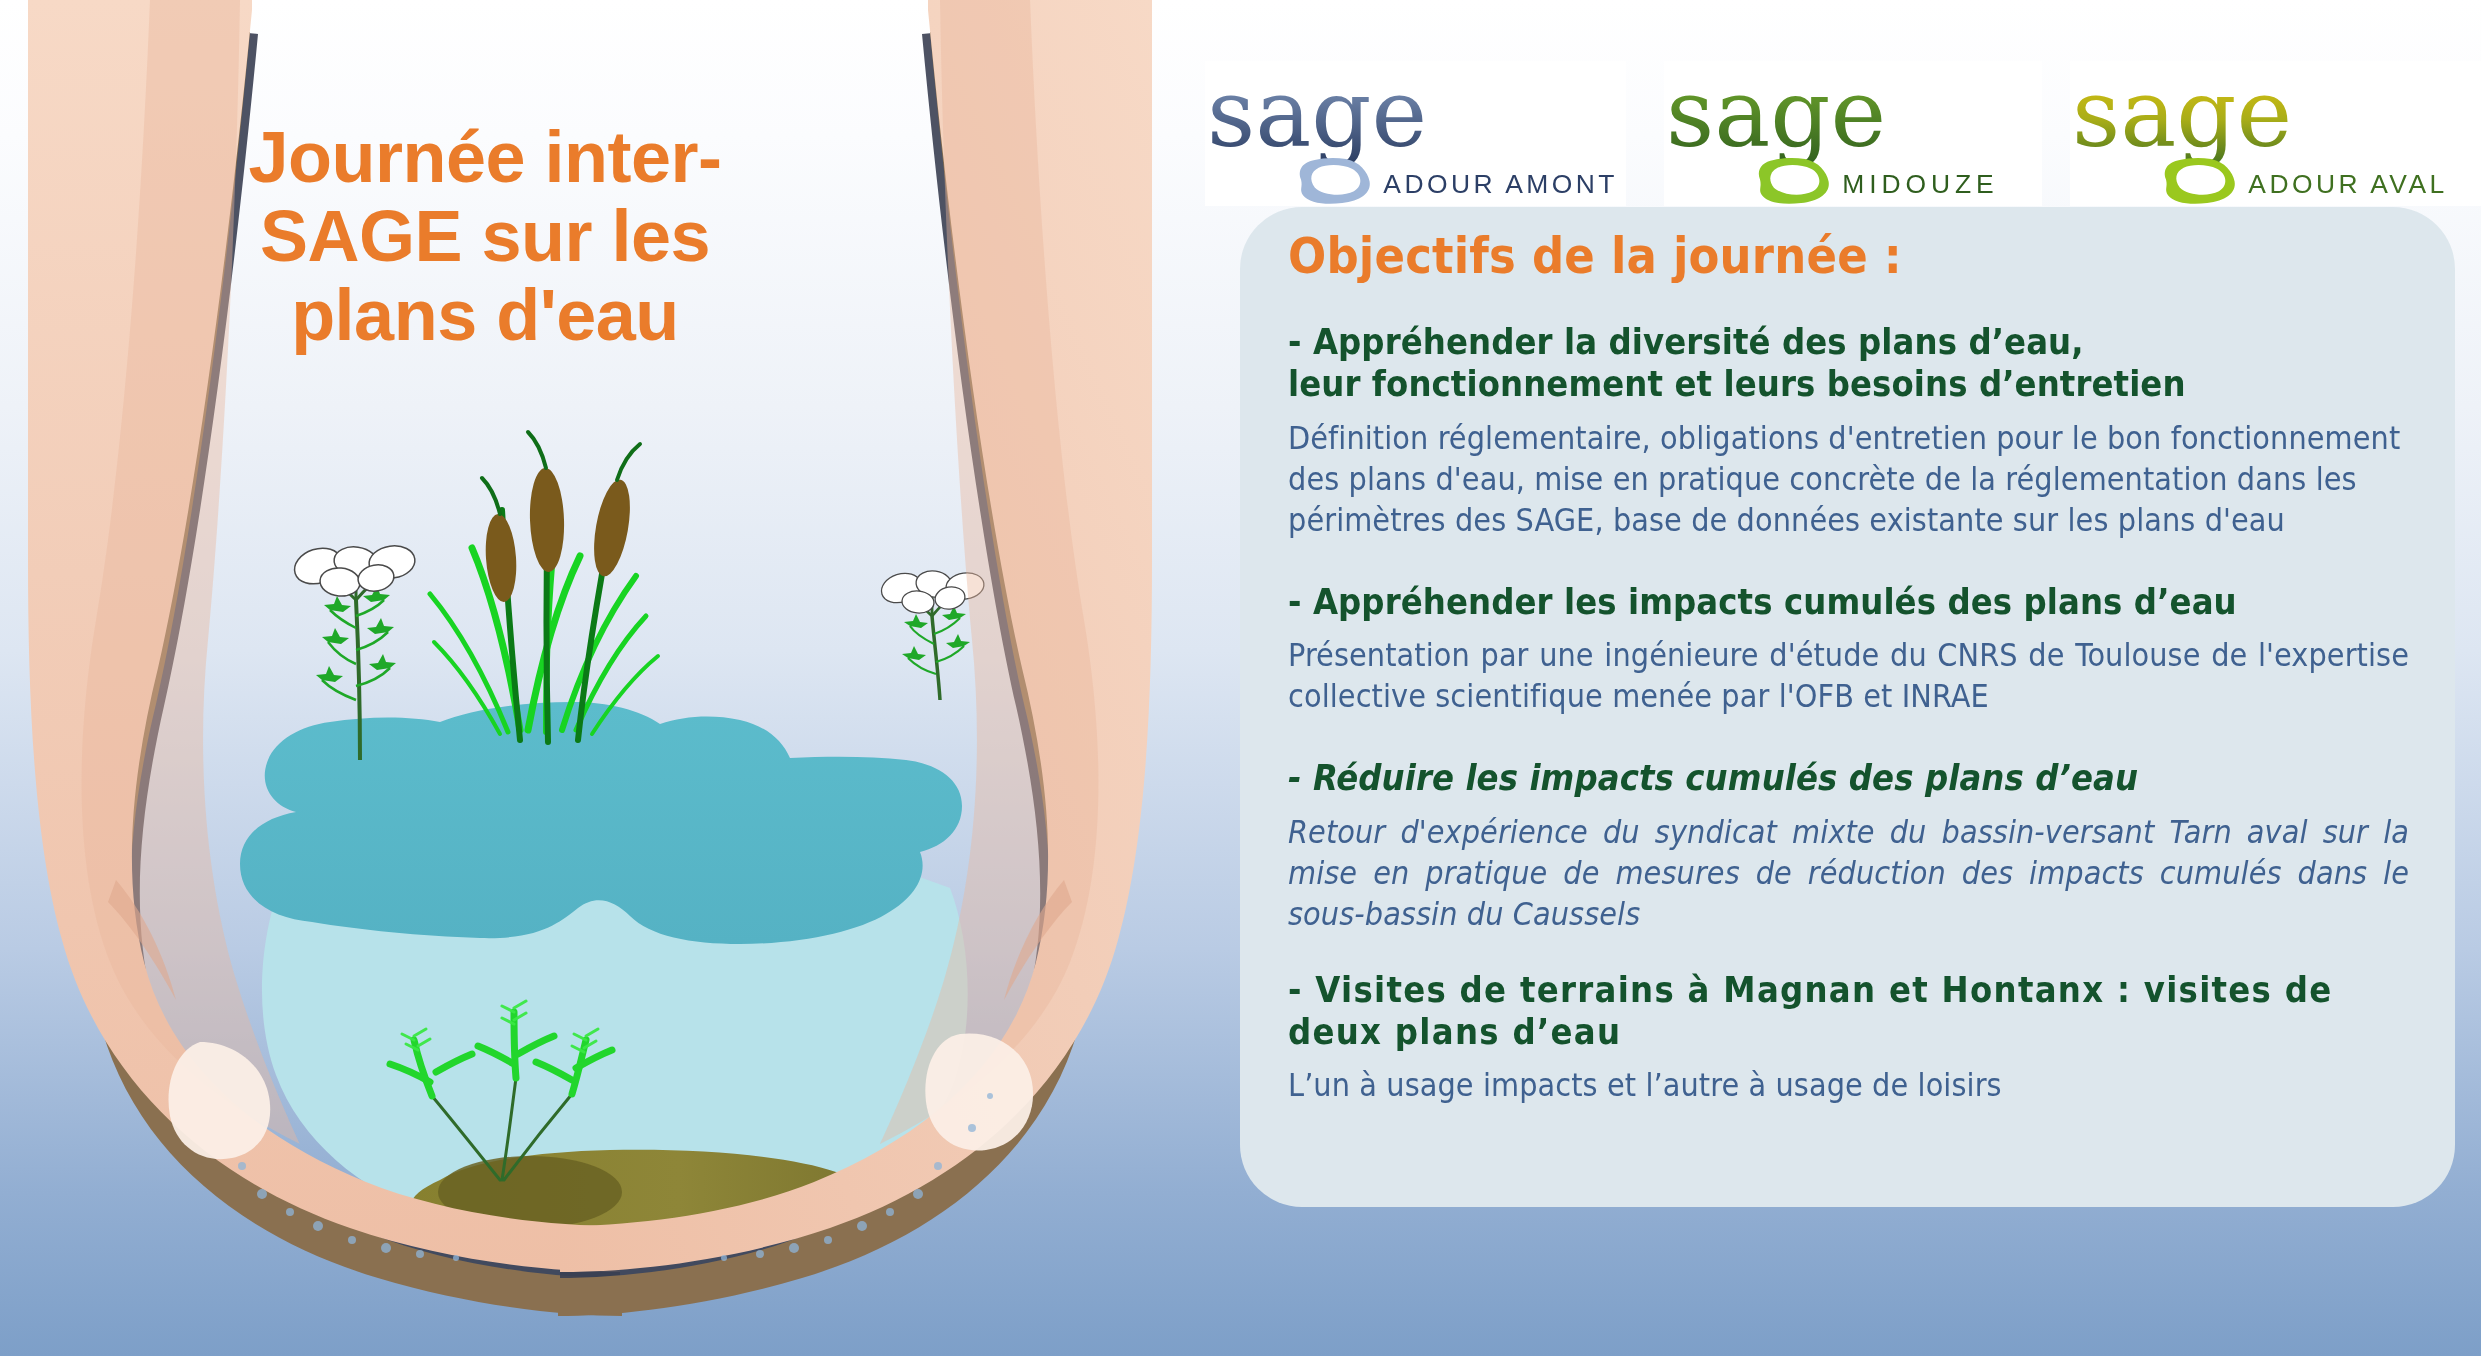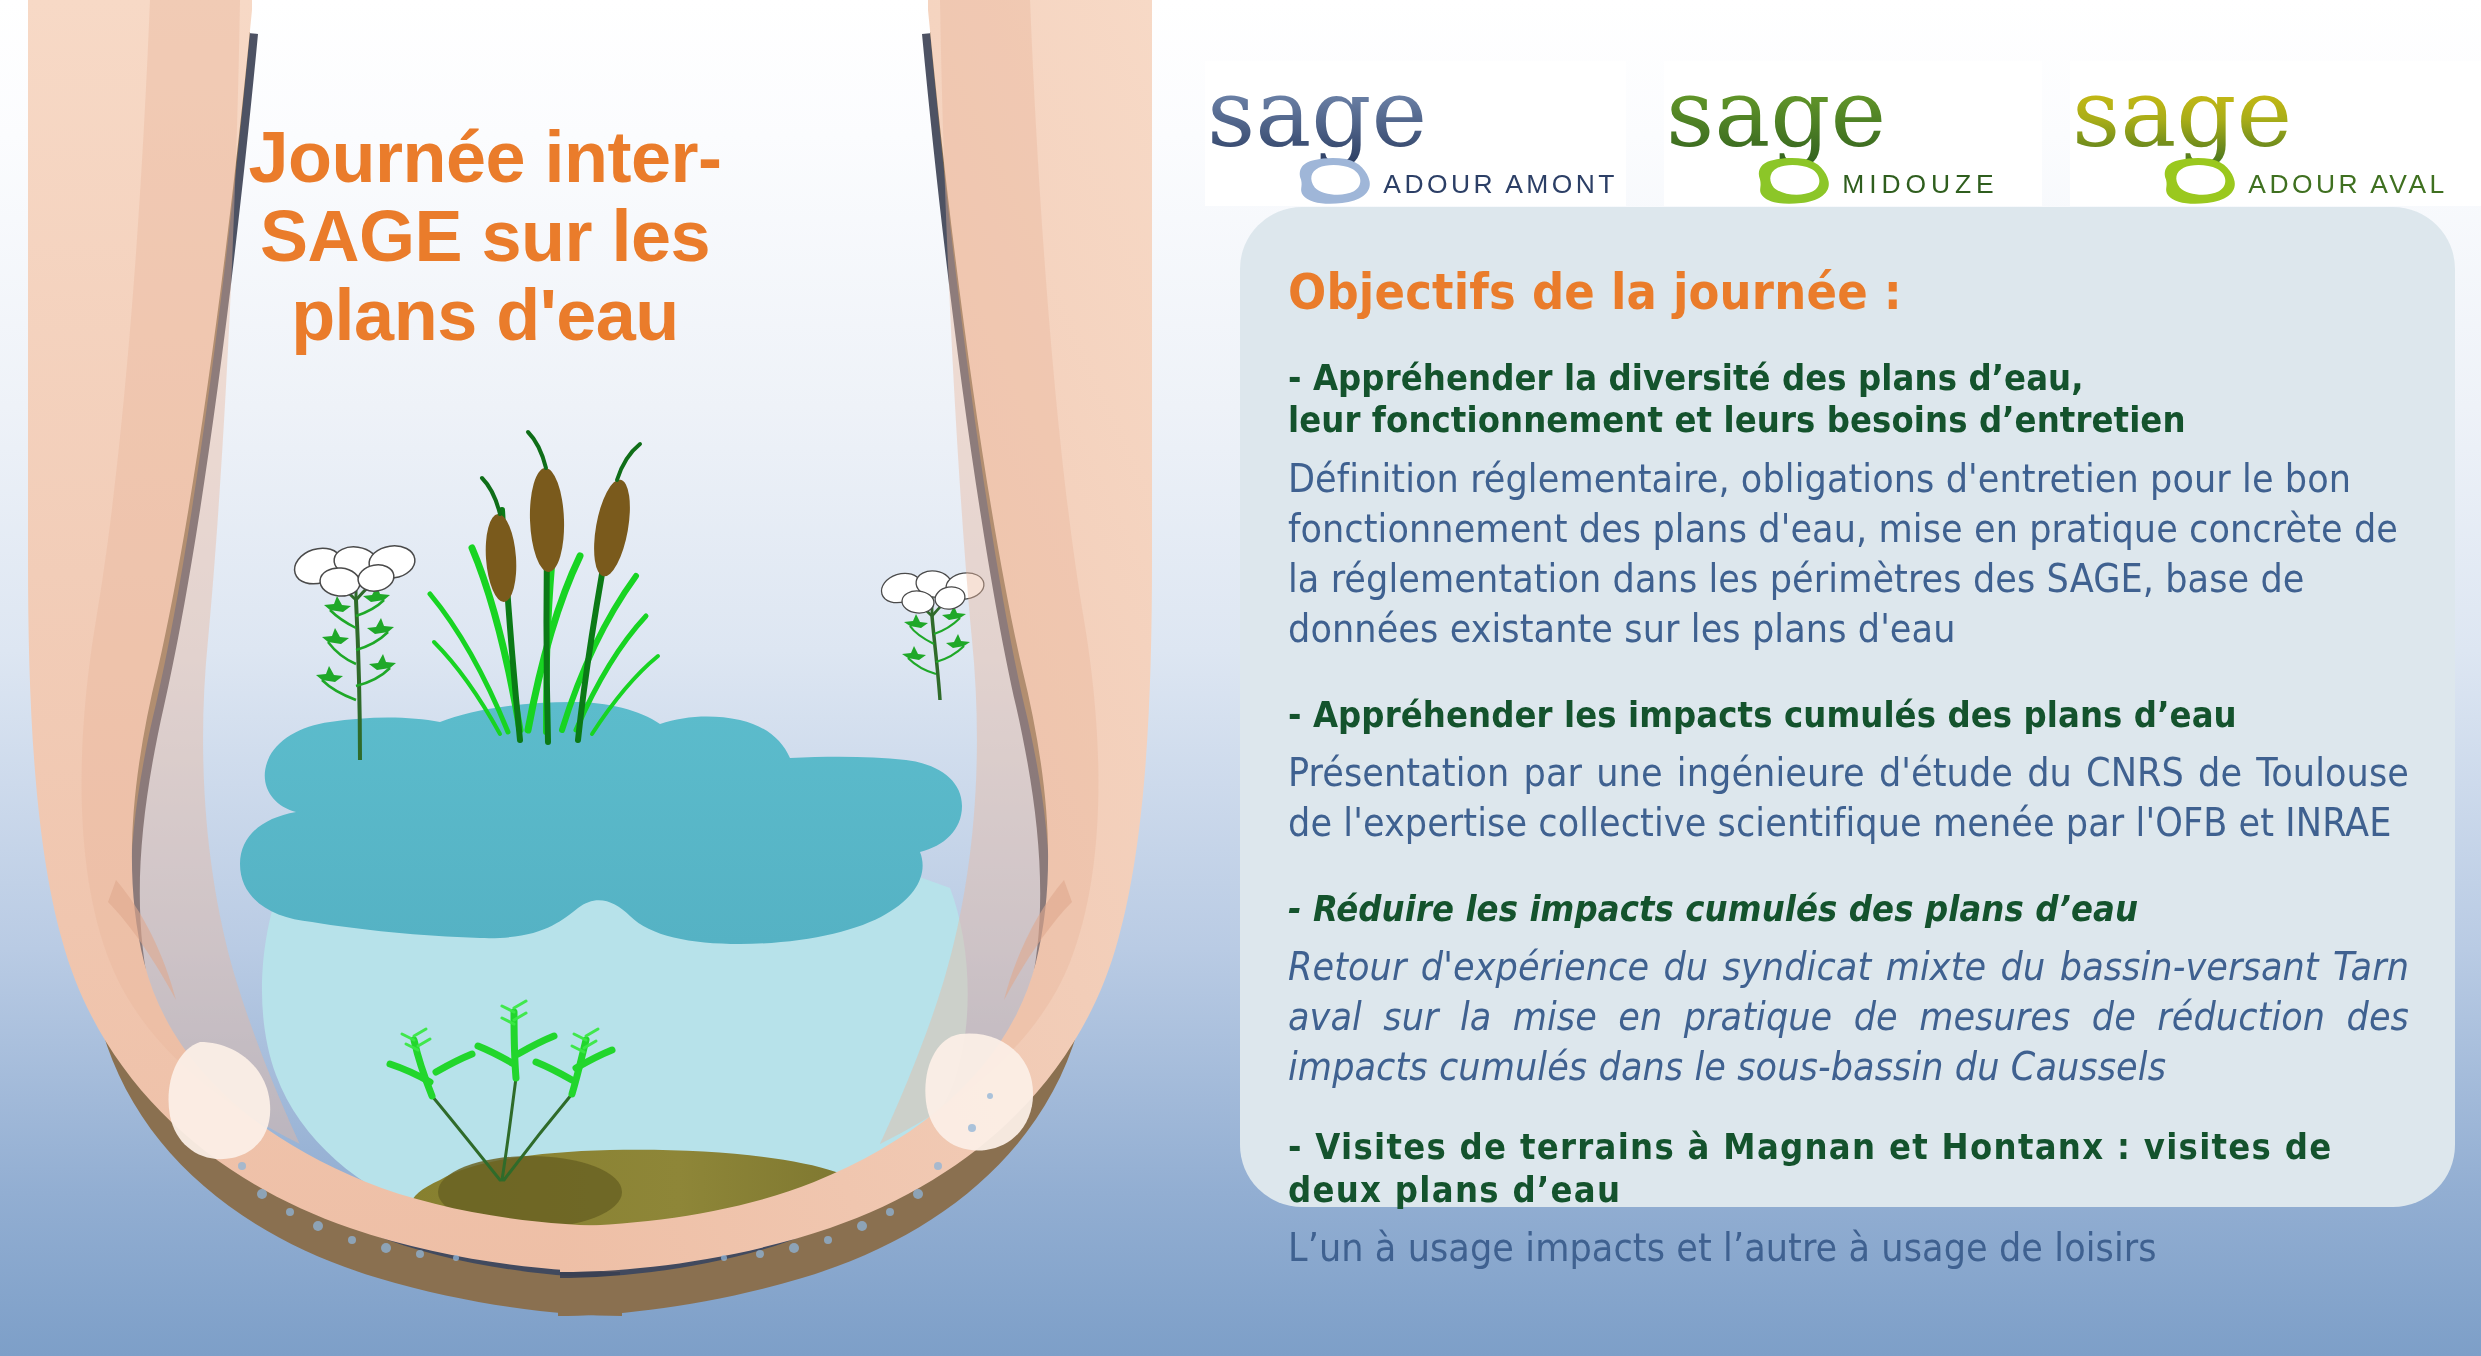--- a/index.html
+++ b/index.html
@@ -80,21 +80,21 @@
   
   #objectives-panel {
     position: absolute;
     left: 1240px;
     top: 207px;
     width: 1215px;
     height: 1000px;
     background: #dde7ed;
     border-radius: 62px;
     z-index: 4;
-    padding: 56px 46px 0 48px;
+    padding: 20px 46px 0 48px;
   }
 
   #panel-heading {
     color: #ea7c2b;
     font-family: "DejaVu Sans Condensed", "Liberation Sans Narrow", "Liberation Sans", sans-serif;
     font-weight: bold;
     font-size: 50px;
     letter-spacing: 0.2px;
     margin-bottom: 36px;
     white-space: nowrap;
@@ -111,21 +111,21 @@
     letter-spacing: 0.1px;
     white-space: pre-line;
     margin-bottom: 12px;
   }
   .obj-title.wide { letter-spacing: 1.3px; }
 
   .obj-body {
     color: #3f6190;
     font-family: "DejaVu Sans Condensed", "Liberation Sans Narrow", "Liberation Sans", sans-serif;
     font-weight: normal;
-    font-size: 39px;
+    font-size: 32px;
     line-height: 1.28;
     letter-spacing: 0.1px;
   }
   .obj-body.justify { text-align: justify; }
 
   .gap-lg { margin-bottom: 40px; }
   .gap-md { margin-bottom: 34px; font-style: italic; }
   .gap-sm { margin-bottom: 36px; }
 </style>
 </head>

